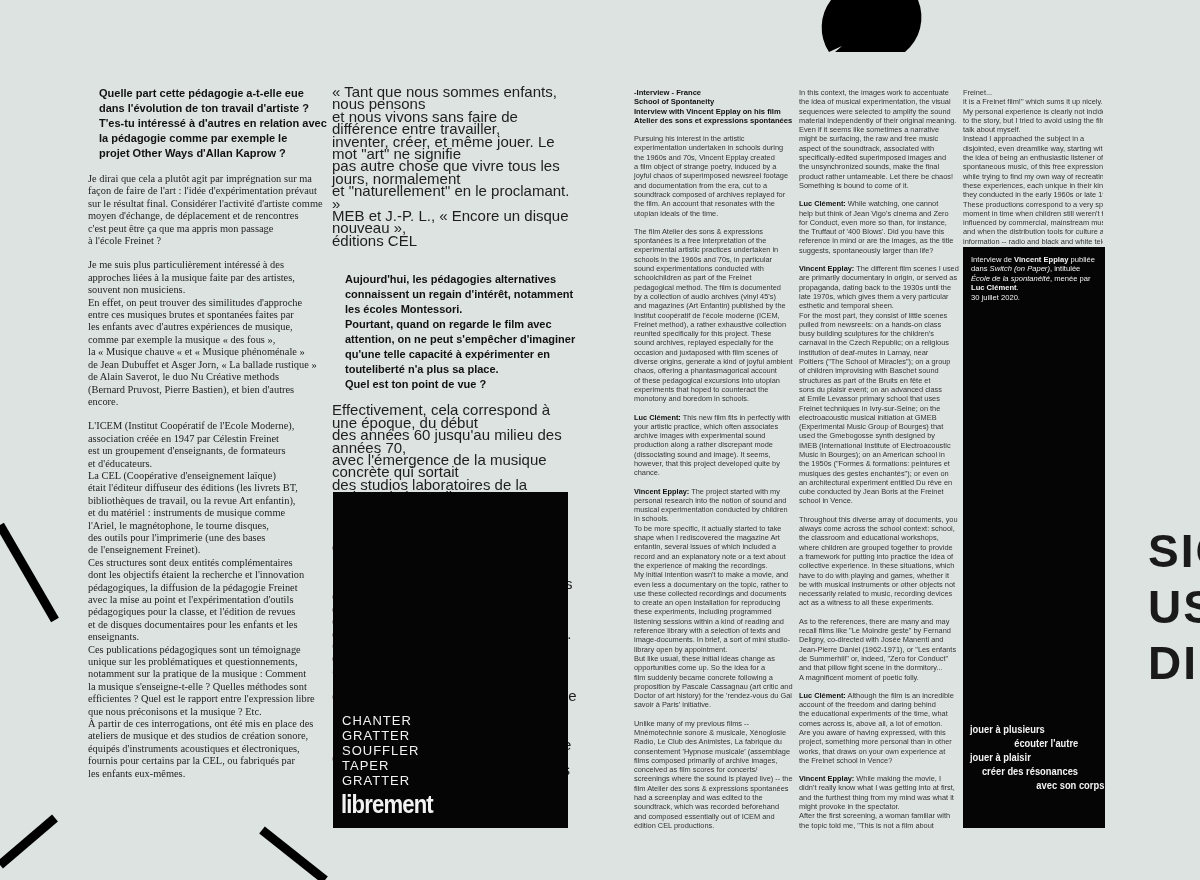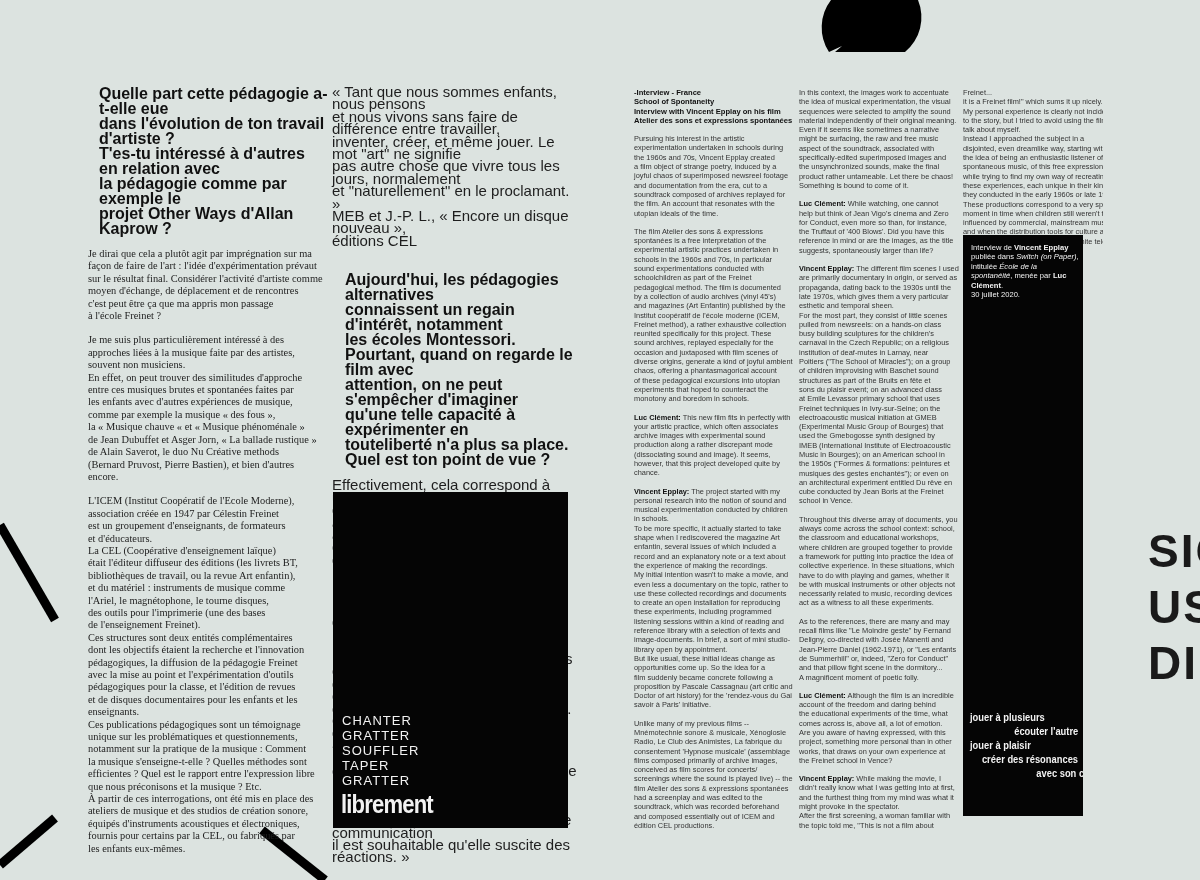--- a/index.html
+++ b/index.html
@@ -4,21 +4,21 @@
 <style>
   html, body { margin:0; padding:0; }
   body {
     width:1200px; height:880px; overflow:hidden; position:relative;
     background:#dce3e0;
     font-family:"Liberation Sans", sans-serif;
     color:#1e1e1e;
   }
   .deco { position:absolute; pointer-events:none; }
   .col { position:absolute; }
-  .q { font-weight:bold; font-size:16px; line-height:15px; margin:0 0 12px 0; color:#111; }
+  .q { font-weight:bold; font-size:11px; line-height:15px; margin:0 0 12px 0; color:#111; }
   .p { font-size:10.4px; line-height:12.4px; margin:0 0 12px 0; white-space:pre-line;font-family:Liberation Serif, serif; }
   .p2 { font-size:15px; line-height:12.4px; margin:0 0 12px 0; white-space:pre-line; }
   .en { font-size:7.4px; line-height:9.3px; margin:0 0 9px 0; color:#333; white-space:pre-line; }
   .en b { color:#111; }
   .en-head { font-size:7.6px; line-height:9.3px; font-weight:bold; margin:0 0 9px 0; white-space:pre-line; color:#111;}
   .blackbox { position:absolute; background:#050505; color:#f2f2f2; }
   .cover-words { position:absolute; left:9px; bottom:40px; font-size:13px; line-height:15px; letter-spacing:1px; }
   .cover-words div { white-space:nowrap; }
   .librement { position:absolute; left:8px; bottom:8px; font-size:26px; font-weight:bold; letter-spacing:-1px; transform:scaleX(0.85); transform-origin:left bottom; }
   .credit { position:absolute; left:8px; top:8px; right:4px; font-size:7.6px; line-height:9.4px; }
@@ -307,21 +307,21 @@
 while trying to find my own way of recreating all
 these experiences, each unique in their kind, be
 they conducted in the early 1960s or late 1970s.
 These productions correspond to a very specific
 moment in time when children still weren't too
 influenced by commercial, mainstream music,
 and when the distribution tools for culture and
 information -- radio and black and white televi</div>
 </div>
 
-<div class="blackbox" style="left:963px; top:235px; width:120px; height:581px; overflow:hidden;text-decoration:underline;">
+<div class="blackbox" style="left:963px; top:247px; width:142px; height:581px; overflow:hidden;text-decoration:underline;">
   <div class="credit">
     <span>Interview de </span><b>Vincent Epplay</b><span> publiée dans </span><i>Switch (on Paper)</i><span>, intitulée </span><i>École de la spontanéité</i><span>, menée par </span><b>Luc Clément</b><span>.</span><br>
     <span>30 juillet 2020.</span>
   </div>
   <div class="poem">
     <div style="padding-left:0px;">jouer à plusieurs</div>
     <div style="padding-left:52px;">écouter l'autre</div>
     <div style="padding-left:0px;">jouer à plaisir</div>
     <div style="padding-left:14px;">créer des résonances</div>
     <div style="padding-left:78px;">avec son corps</div>

